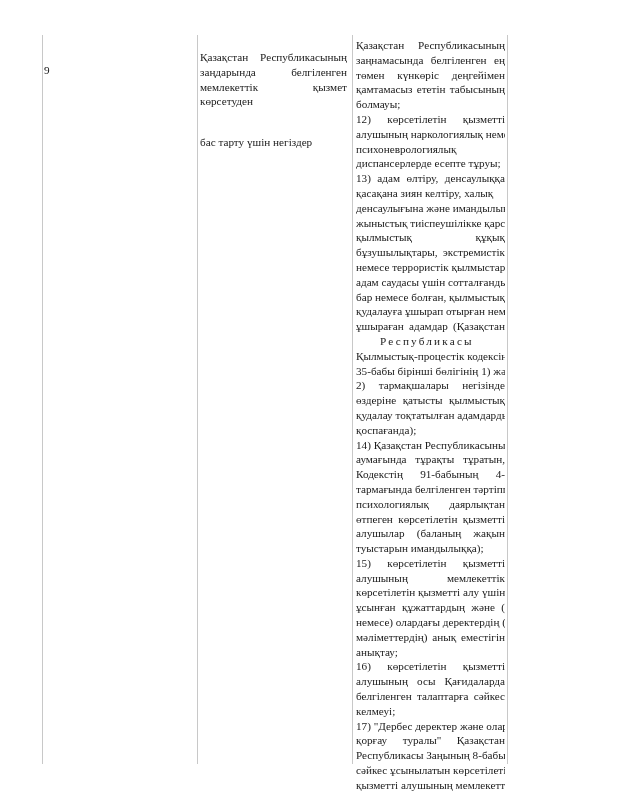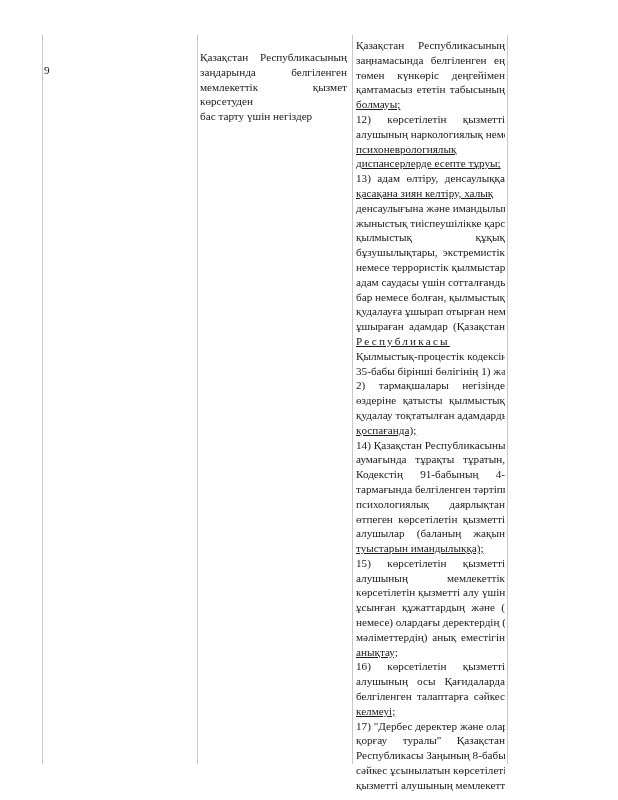--- a/index.html
+++ b/index.html
@@ -4,25 +4,25 @@
 <style>
   html, body { margin: 0; padding: 0; background: #ffffff; }
   body { width: 618px; height: 800px; position: relative; overflow: hidden;
          font-family: "Liberation Serif", "DejaVu Serif", serif; color: #1a1a1a; }
   .page { position: absolute; left: 0; top: 0; width: 618px; height: 800px; background: #fff; }
   .vline { position: absolute; top: 35px; height: 729px; width: 1px; background: #c8c8c8; }
   .cell { position: absolute; top: 35px; font-size: 11.2px; line-height: 14.8px; }
   .num { left: 44px; width: 150px; top: 63px; }
   .desc { left: 200px; width: 147px; top: 50px; text-align: justify; }
   .desc span { display: block; text-align: justify; text-align-last: justify; }
-  .desc span.last { text-align-last: left; }
+  .desc span.last { text-align-last: left; margin-top: 26px; }
   .detail { left: 356px; width: 149px; top: 38px; }
   .detail span { display: block; text-align: justify; text-align-last: justify; white-space: nowrap; overflow: hidden; }
-  .detail span.left { text-align-last: left; text-decoration: underline; }
-  .spaced { letter-spacing: 2.2px; }
+  .detail span.left { text-align-last: left; }
+  .spaced { letter-spacing: 2.2px; margin-left: 24px; }
 </style>
 </head>
 <body>
 
 <div class="page">
   <div class="vline" style="left:42px"></div>
   <div class="vline" style="left:197px"></div>
   <div class="vline" style="left:352px"></div>
   <div class="vline" style="left:507px"></div>
 

